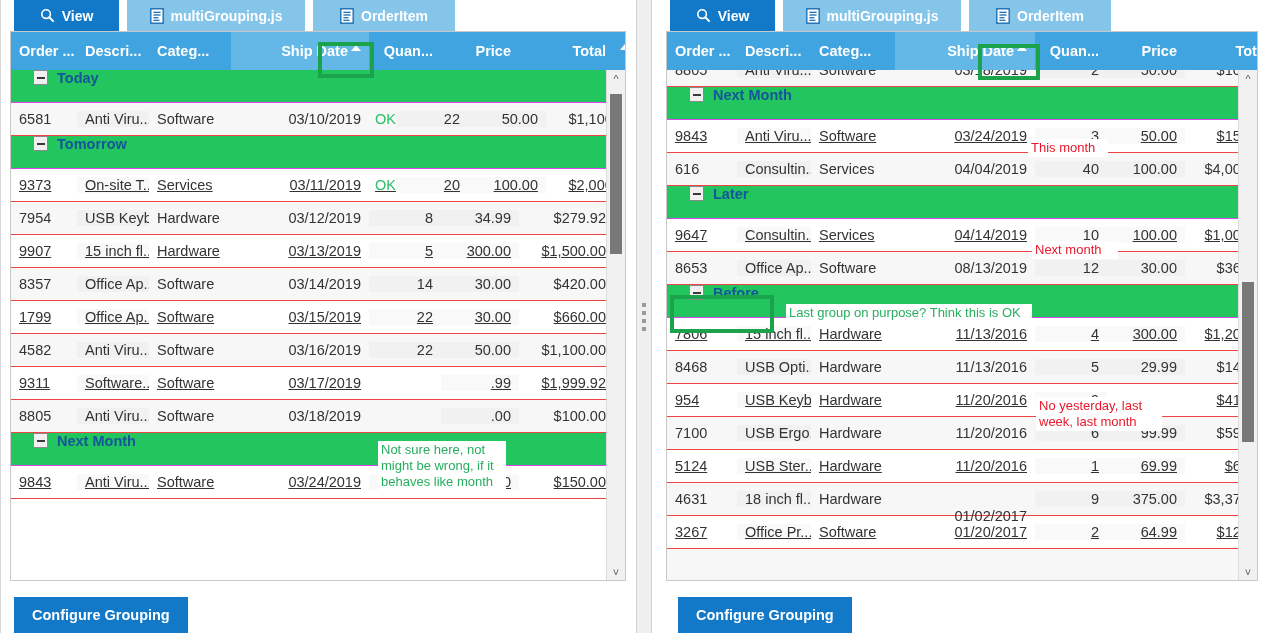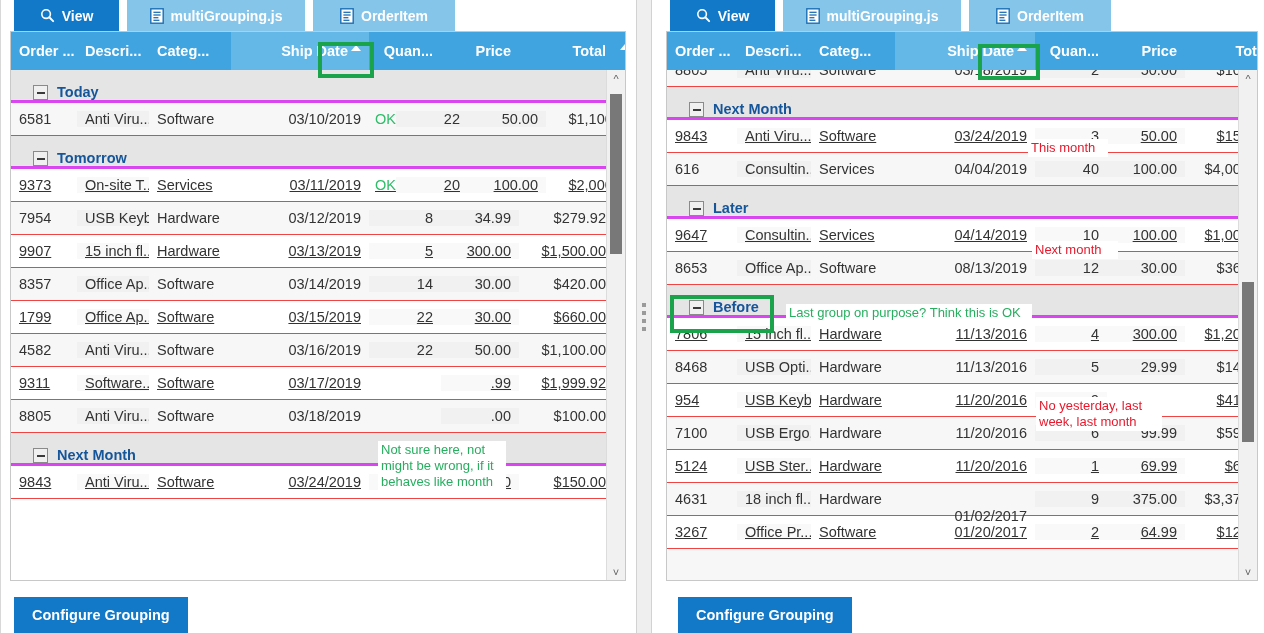--- a/index.html
+++ b/index.html
@@ -79,22 +79,22 @@
     font-size:14.5px;color:#333333;border-bottom:1px solid #ef4444;
   }
   .grow.alt{background:#f7f7f7;}
   .grow.plain{background:#ffffff;text-decoration:underline;}
   .cell{box-sizing:border-box;padding:0 8px;white-space:nowrap;overflow:hidden;}
   .cell.num{text-align:right;}
   .cell.shaded{background:rgba(0,0,0,0.022);}
 
   
   .ghrow{
-    display:flex;align-items:flex-end;height:33px;box-sizing:border-box;
-    background:#e5e5e5;border-bottom:3px solid #d946ef;position:relative;
+    display:flex;align-items:flex-start;height:33px;box-sizing:border-box;
+    background:#22c55e;border-bottom:1px solid #d946ef;position:relative;
   }
   .ghrow .gbtn{
     width:15px;height:15px;margin-left:22px;margin-right:9px;
     border:1px solid #8a8a8a;background:#f0f0f0;box-sizing:border-box;
     display:flex;align-items:center;justify-content:center;cursor:pointer;flex:0 0 15px;
   }
   .ghrow .gbtn i{display:block;width:8px;height:2px;background:#3a3a3a;}
   .ghrow .glabel{font-size:14.5px;font-weight:bold;color:#15559a;white-space:nowrap;}
 
   

